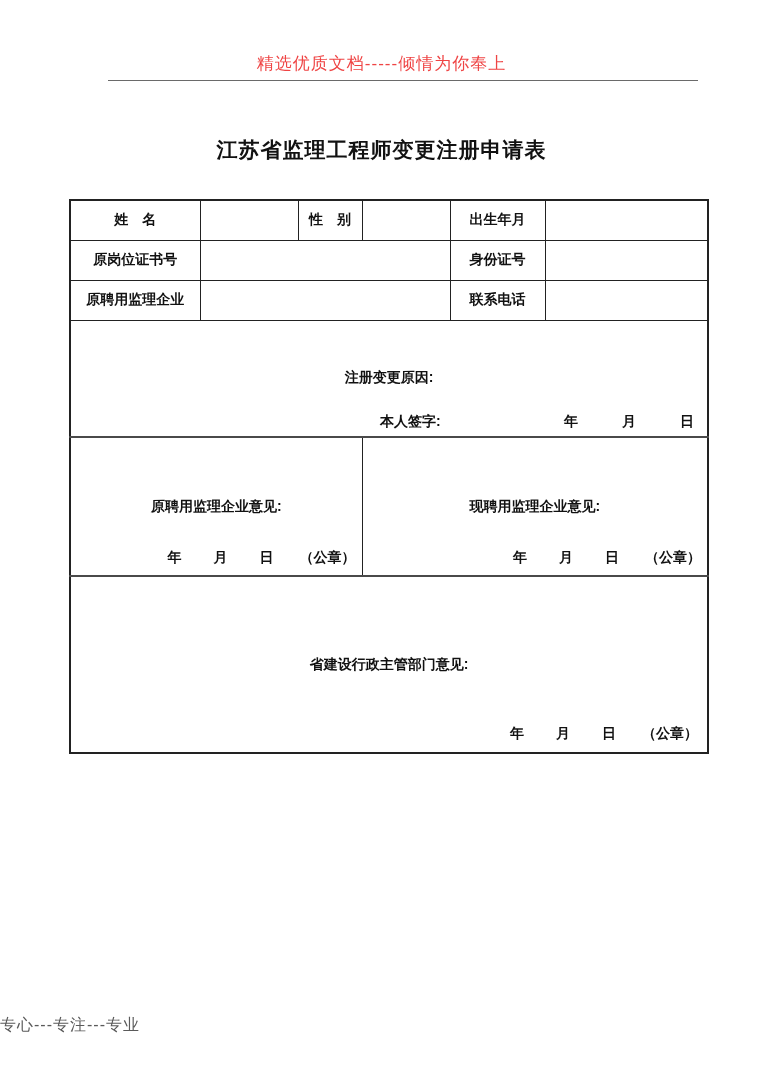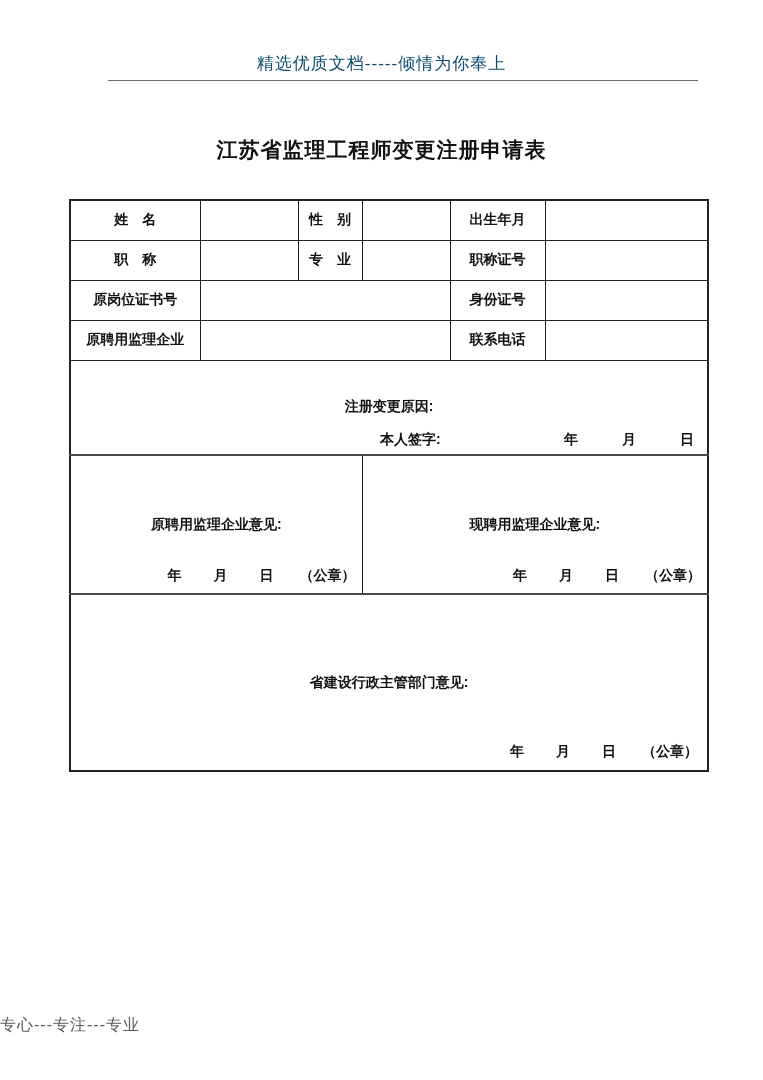--- a/index.html
+++ b/index.html
@@ -10,21 +10,21 @@
     color: #1a1a1a;
     overflow: hidden;
   }
 
   .doc-header {
     position: absolute;
     top: 52px; left: 0; width: 100%;
     text-align: center;
     font-size: 17px;
     font-weight: 400;
-    color: #0c4a6e;
+    color: #ef4444;
     letter-spacing: 1px;
   }
   .doc-header-rule {
     position: absolute;
     top: 80px; left: 108px; width: 590px;
     border-top: 1.5px solid #6a6a6a;
   }
 
   .doc-title {
     position: absolute;
@@ -57,21 +57,21 @@
     overflow: hidden;
   }
   tr.info-row td { height: 40px; }
 
   td.big-cell {
     position: relative;
     vertical-align: top;
     text-align: left;
     padding: 7px 8px;
   }
-  tr.reason-row td { height: 95px; border-bottom: 2px solid #4a4a4a; }
+  tr.reason-row td { height: 117px; border-bottom: 2px solid #4a4a4a; }
   tr.opinion-row-1 td { height: 139px; border-bottom: 2px solid #4a4a4a; }
   tr.opinion-row-2 td { height: 140px; border-bottom: 2px solid #4a4a4a; }
   tr.opinion-row-3 td { height: 177px; border-radius: 17px; }
 
   .cell-label {
     font-size: 14px;
     font-weight: 700;
     white-space: nowrap;
   }
 
@@ -131,28 +131,20 @@
   <tbody>
       <tr class="info-row">
     <td>姓　名</td>
     <td></td>
     <td>性　别</td>
     <td></td>
     <td>出生年月</td>
     <td></td>
   </tr>
 
-  <tr class="info-row">
-    <td>职　称</td>
-    <td></td>
-    <td>专　业</td>
-    <td></td>
-    <td>职称证号</td>
-    <td></td>
-  </tr>
 
   <tr class="info-row">
     <td>原岗位证书号</td>
     <td colspan="3"></td>
     <td>身份证号</td>
     <td></td>
   </tr>
 
   <tr class="info-row">
     <td>原聘用监理企业</td>

